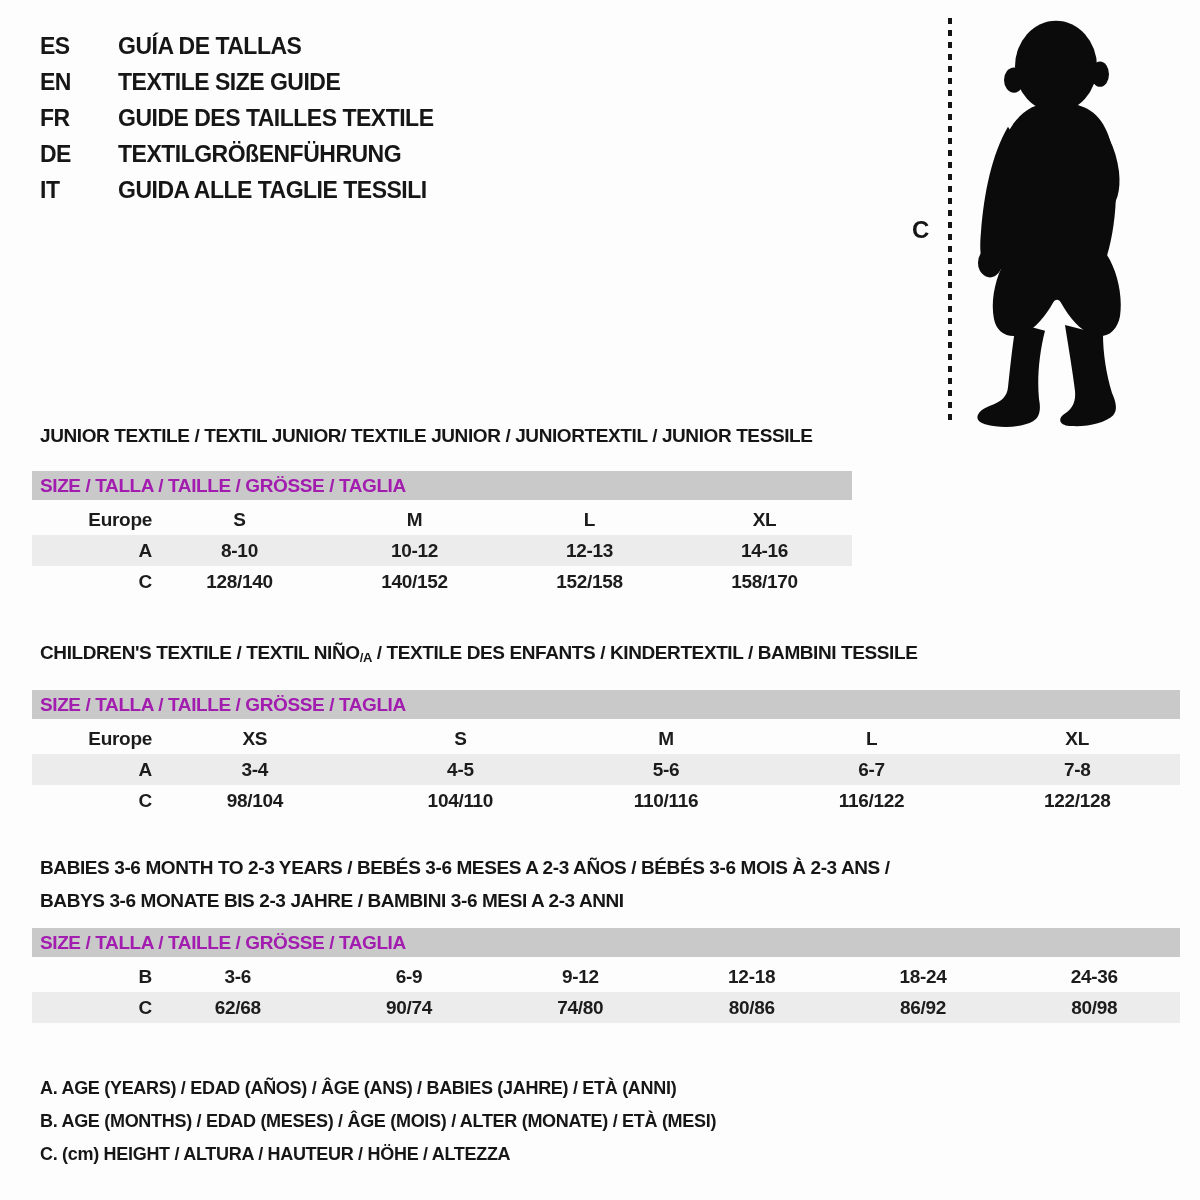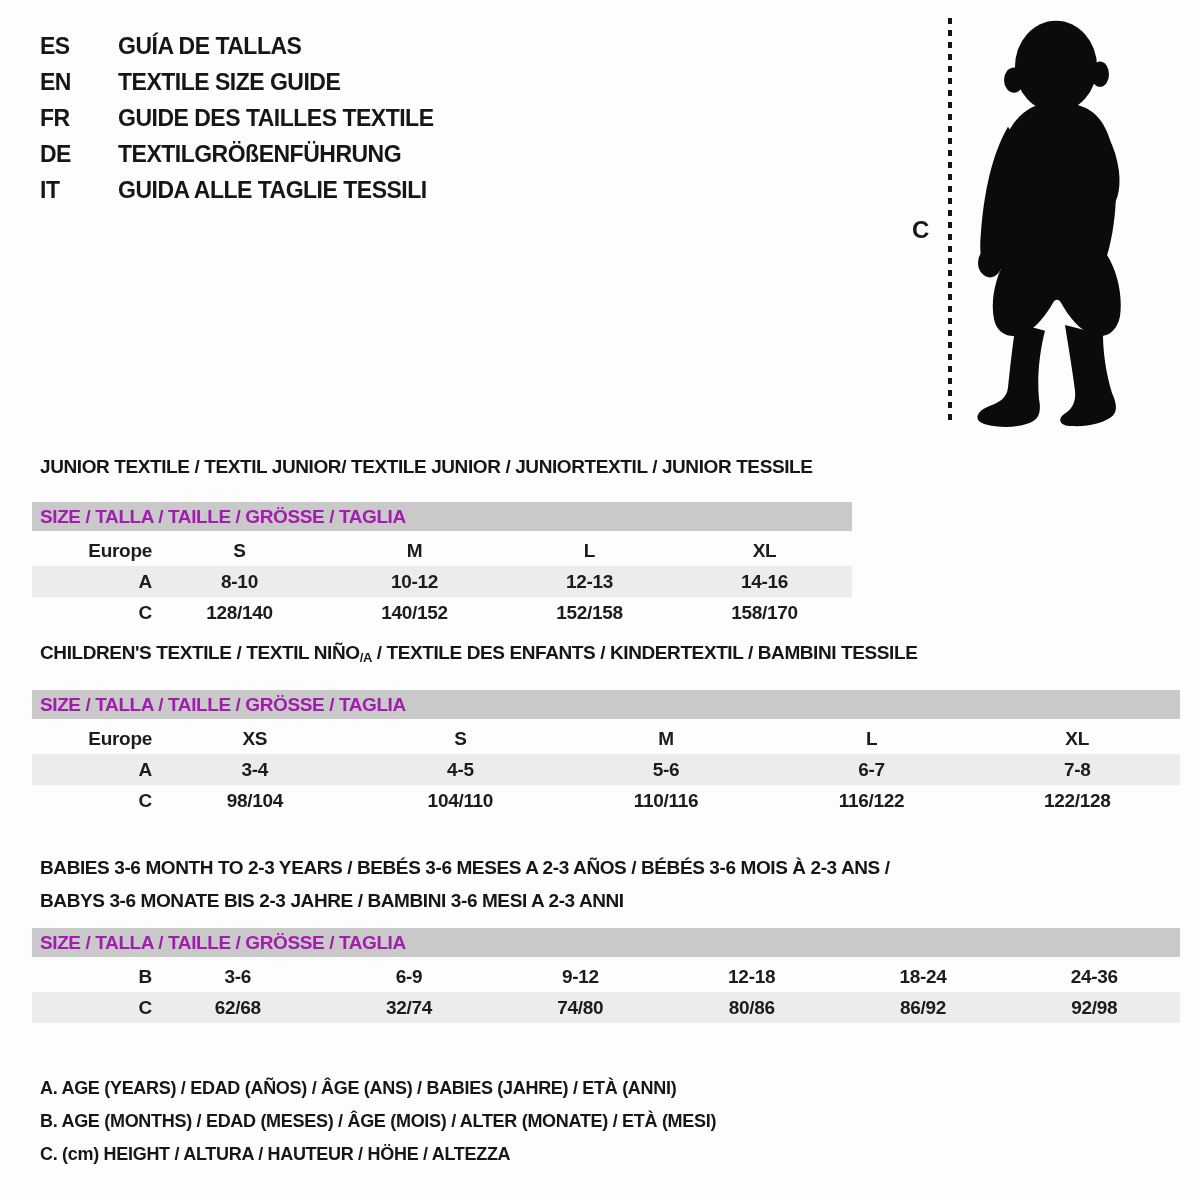--- a/index.html
+++ b/index.html
@@ -23,21 +23,21 @@
     position:absolute; left:48px; top:6px; width:4px; height:404px;
     background:repeating-linear-gradient(to bottom,#141414 0 6px,transparent 6px 12px);
   }
   .c-label { position:absolute; left:12px; top:204px; font-size:24px; font-weight:700; }
   .toddler { position:absolute; left:64px; top:0; }
 
   
   .section { position:absolute; }
   .sec-title { font-size:19px; font-weight:700; letter-spacing:-0.4px; margin-left:8px; white-space:nowrap; }
   .sec-title .subsize { font-size:13px; vertical-align:-3px; }
-  #sec-junior   { left:32px; top:456px; width:820px; }
+  #sec-junior   { left:32px; top:425px; width:820px; }
   #sec-children { left:32px; top:642px; width:1148px; }
   #sec-babies   { left:32px; top:851px; width:1148px; }
 
   .tbl-head {
     background:#c9c9c9; color:#a21caf;
     height:29px; line-height:29px; padding-left:8px;
     font-size:19px; font-weight:700; letter-spacing:-0.4px;
   }
   #sec-junior .tbl-head   { margin-top:24px; }
   #sec-children .tbl-head { margin-top:25px; }
@@ -204,25 +204,25 @@
         <td>3-6</td>
         <td>6-9</td>
         <td>9-12</td>
         <td>12-18</td>
         <td>18-24</td>
         <td>24-36</td>
       </tr>
       <tr class="alt">
         <td class="lbl">C</td>
         <td>62/68</td>
-        <td>32/74</td>
+        <td>90/74</td>
         <td>74/80</td>
         <td>80/86</td>
         <td>86/92</td>
-        <td>92/98</td>
+        <td>80/98</td>
       </tr>
     </tbody>
       </table>
   </section>
 
   <footer class="legend">
     <div class="legend-line">A. AGE (YEARS) / EDAD (AÑOS) / ÂGE (ANS) / BABIES (JAHRE) / ETÀ (ANNI)</div>
     <div class="legend-line">B. AGE (MONTHS) / EDAD (MESES) / ÂGE (MOIS) / ALTER (MONATE) / ETÀ (MESI)</div>
     <div class="legend-line">C. (cm) HEIGHT / ALTURA / HAUTEUR / HÖHE / ALTEZZA</div>
   </footer>

